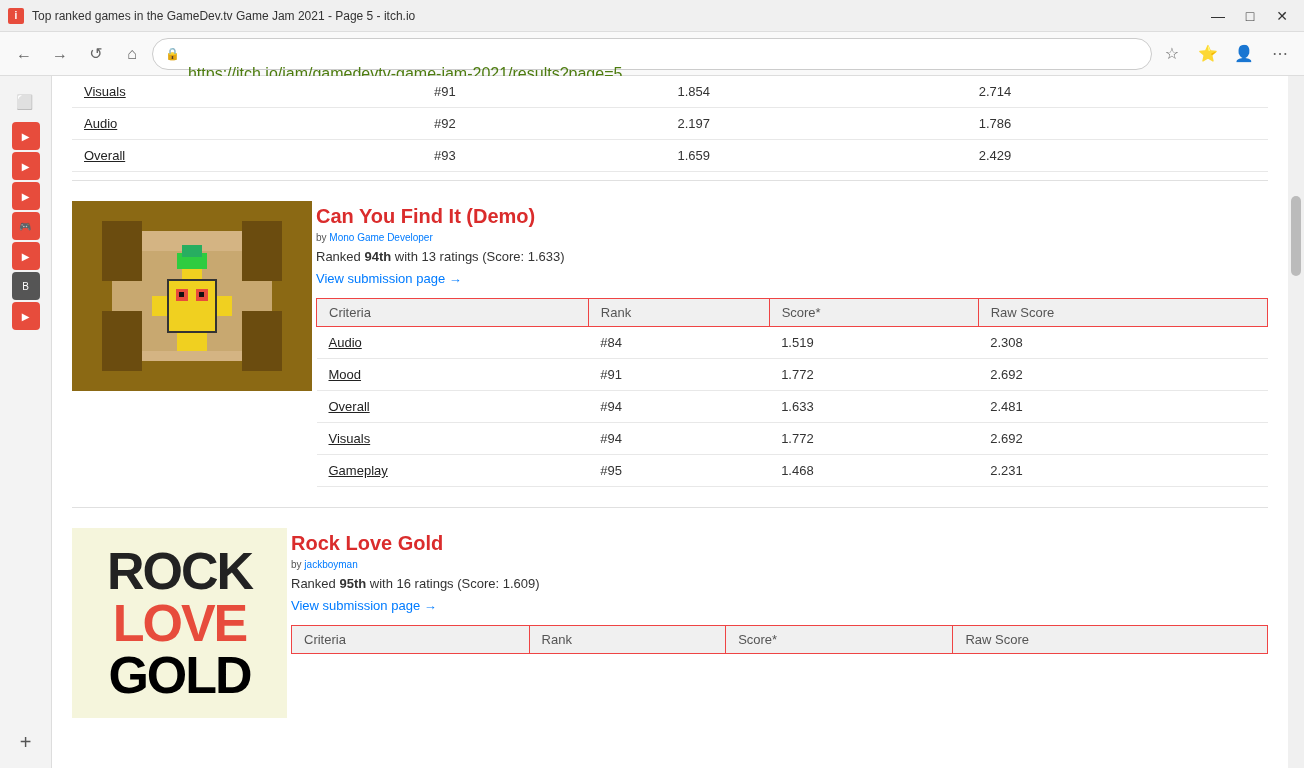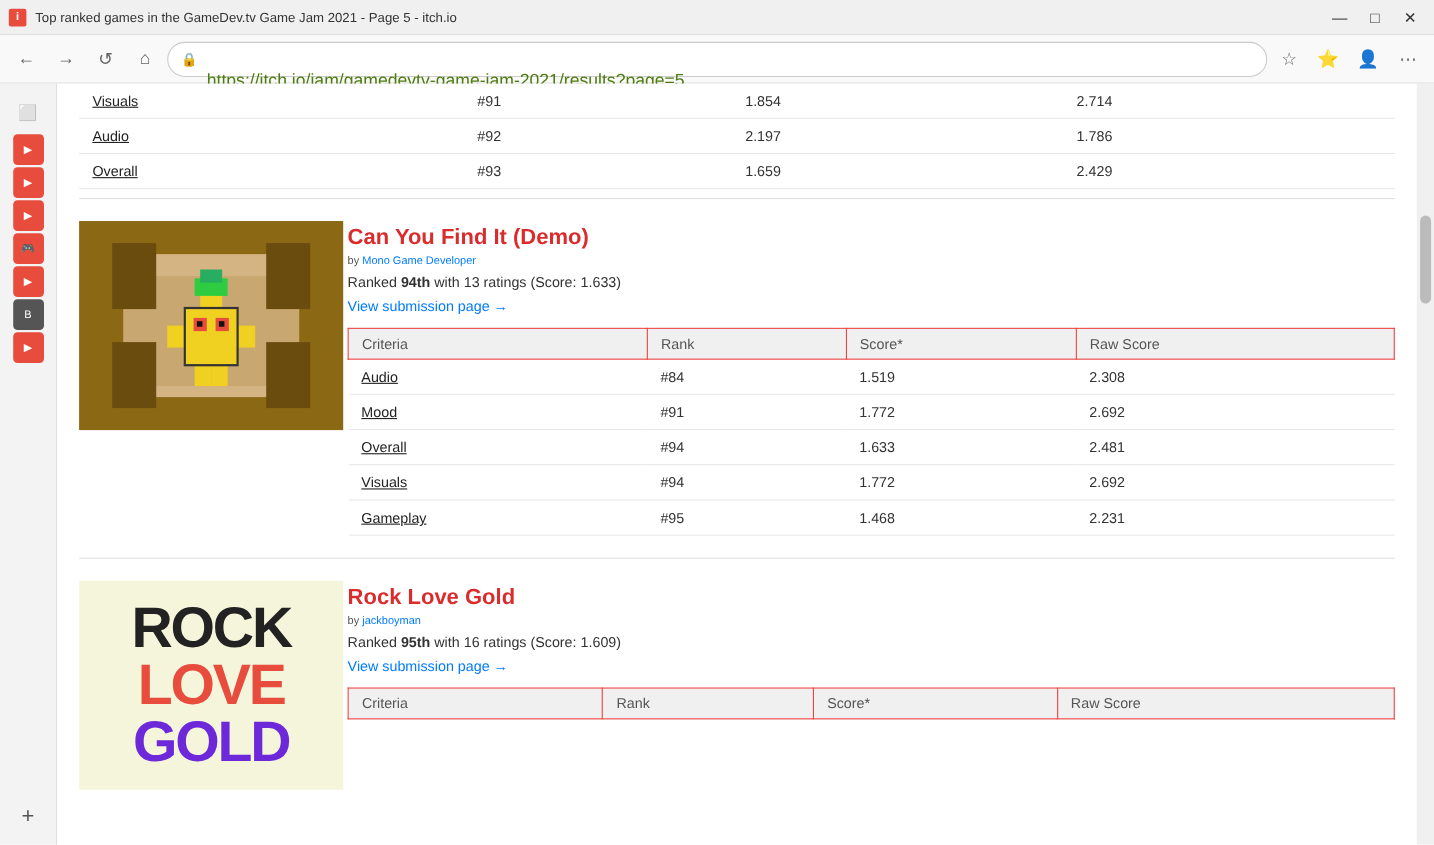--- a/index.html
+++ b/index.html
@@ -202,21 +202,21 @@
     .canvas-container {
       width: 240px;
       height: 190px;
       background: #8B6914;
       position: relative;
       overflow: hidden;
     }
 
     
     .rock-love-gold-thumb {
-      width: 240px;
+      width: 215px;
       height: 190px;
       background: #f5f5dc;
       display: flex;
       flex-direction: column;
       align-items: center;
       justify-content: center;
       overflow: hidden;
     }
     .rlg-rock {
       font-size: 52px;
@@ -228,21 +228,21 @@
     .rlg-love {
       font-size: 52px;
       font-weight: 900;
       color: #e74c3c;
       line-height: 1;
       letter-spacing: -2px;
     }
     .rlg-gold {
       font-size: 52px;
       font-weight: 900;
-      color: #6d28d9;
+      color: #000000;
       line-height: 1;
       letter-spacing: -2px;
     }
 
     .divider {
       border: none;
       border-top: 1px solid #e0e0e0;
       margin: 8px 0 16px 0;
     }
   </style>

